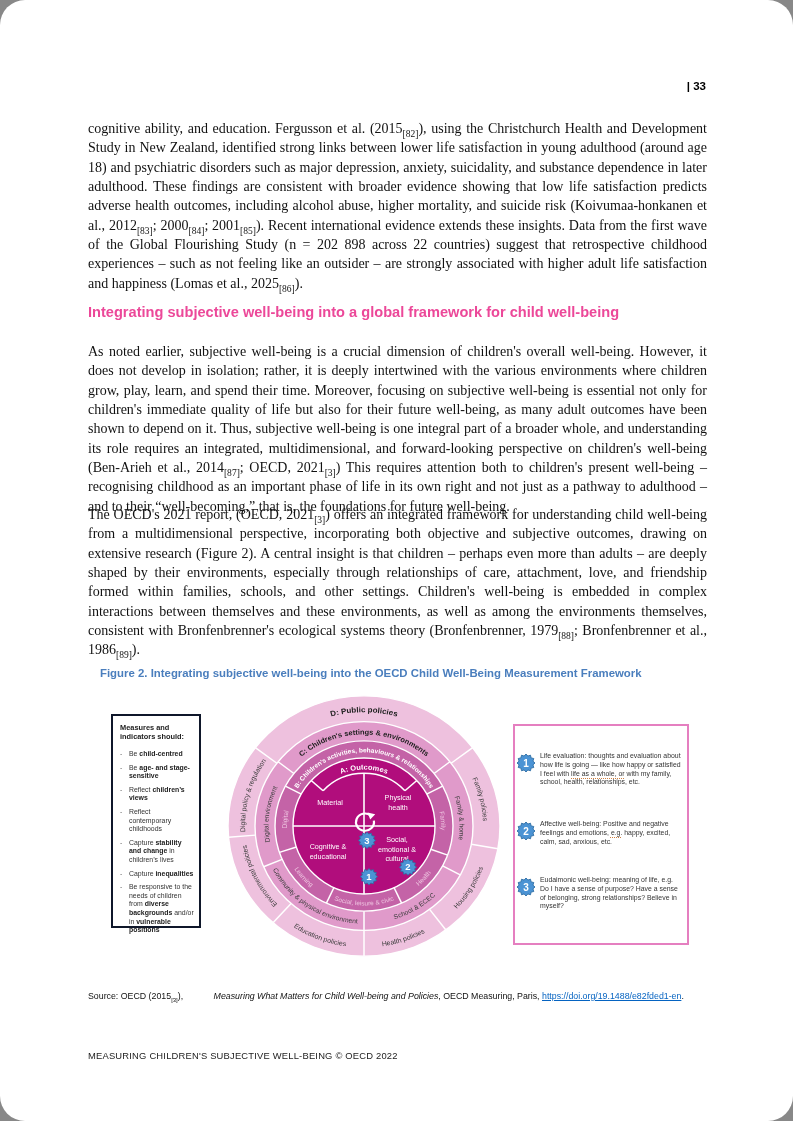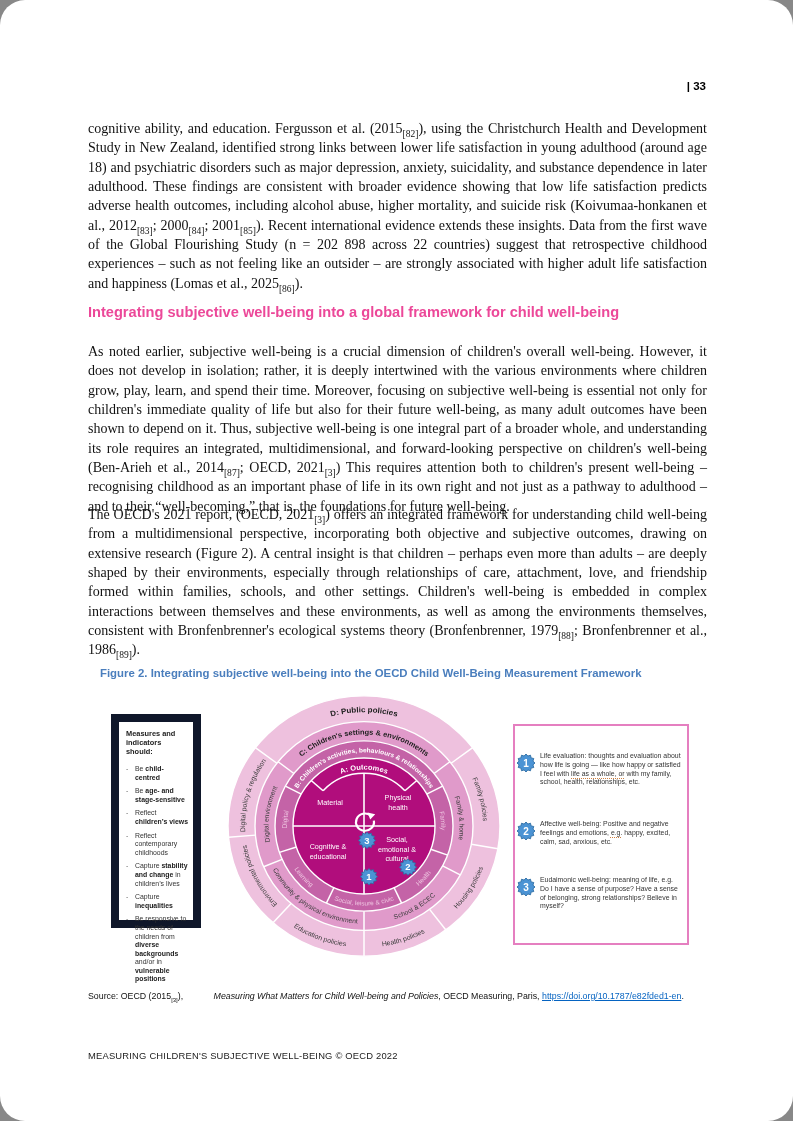--- a/index.html
+++ b/index.html
@@ -11,21 +11,21 @@
         text-align:justify;color:#111;font-family:Liberation Serif, serif;}
   .para sub, .src sub{font-size:68%;line-height:0;}
   .h2{position:absolute;left:88px;width:619px;font-size:14.6px;font-weight:bold;color:#ec4899;}
   .figcap{position:absolute;left:88px;width:619px;font-size:11.4px;font-weight:bold;color:#4a7ebd;margin-left:12px;}
   .src{position:absolute;left:88px;width:640px;font-size:8.8px;color:#111;}
   .src .link{color:#0563c1;text-decoration:underline;cursor:pointer;}
   .footer{position:absolute;left:88px;top:1050px;font-size:9.4px;color:#222;letter-spacing:.2px;}
 
   
   .lbox{position:absolute;left:111px;top:714px;width:90px;height:214px;background:#fff;
-        border:8px solid #0f172a;box-sizing:border-box;padding:7px 5px 0 7px;}
+        border:2px solid #0f172a;box-sizing:border-box;padding:7px 5px 0 7px;}
   .lbox-title{font-size:7.4px;font-weight:bold;color:#222;line-height:9px;margin-bottom:9px;}
   .lb-row{display:flex;margin-bottom:5px;font-size:6.9px;line-height:8.6px;color:#333;}
   .lb-dash{width:9px;flex:none;color:#555;}
   .lb-row b, .rb-text b{font-weight:bold;color:#222;}
 
   
   .rbox{position:absolute;left:513px;top:724px;width:176px;height:221px;background:#fff;
         border:2px solid #e57fc0;box-sizing:border-box;}
   .rb-item{position:absolute;left:2px;right:6px;}
   .rb-badge{position:absolute;left:-1px;top:1px;width:20px;height:20px;}
@@ -231,17 +231,17 @@
       <div class="rb-item" style="top:150px;">
         <svg class="rb-badge" viewBox="-10 -10 20 20">
           <use href="#badge-star" x="-10" y="-10" width="20" height="20"></use>
           <text class="badge-num" font-size="10" y="3.6">3</text>
         </svg>
         <div class="rb-text"><span>Eudaimonic well-being: meaning of life, e.g. Do I have a sense of purpose? Have a sense of belonging, strong relationships? Believe in myself?</span></div>
       </div>
     </div>
   </div>
 
-  <div class="src" style="top:991px;"><span>Source: OECD (2015</span><sub>[3]</sub><span>), </span><span style="font-style: italic; margin-left: 28px;">Measuring What Matters for Child Well-being and Policies</span><span>, OECD Measuring, Paris, </span><span class="link">https://doi.org/10.1787/e82fded1-en</span><span>.</span></div>
+  <div class="src" style="top:991px;"><span>Source: OECD (2015</span><sub>[3]</sub><span>), </span><span style="font-style: italic; margin-left: 28px;">Measuring What Matters for Child Well-being and Policies</span><span>, OECD Measuring, Paris, </span><span class="link">https://doi.org/19.1488/e82fded1-en</span><span>.</span></div>
 
   <div class="footer">MEASURING CHILDREN'S SUBJECTIVE WELL-BEING © OECD 2022</div>
 
 </div>
 
 </body></html>

